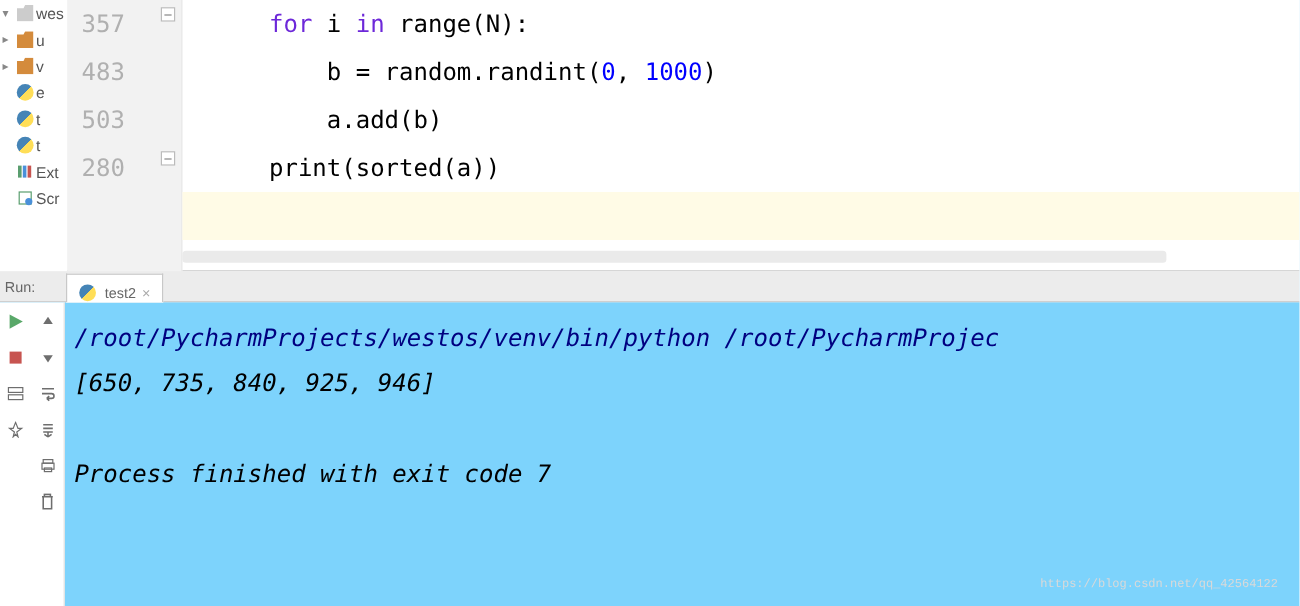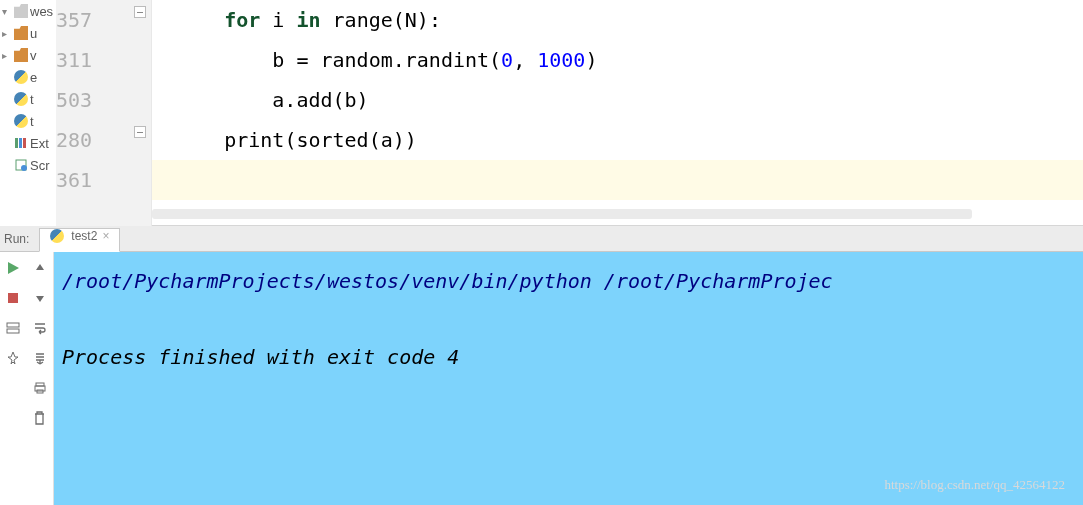--- a/index.html
+++ b/index.html
@@ -5,45 +5,45 @@
   * { box-sizing: border-box; margin: 0; padding: 0; }
   html, body { width: 1083px; height: 505px; font-family: "DejaVu Sans Mono", Menlo, Consolas, monospace; background: #fff; overflow: hidden; }
   .top-pane { position: relative; height: 226px; width: 100%; background: #fff; border-bottom: 1px solid #d6d6d6; }
   .project-tree { position: absolute; left: 0; top: 0; width: 56px; height: 226px; font-family: sans-serif; font-size: 13px; color: #555; background: #fff; overflow: hidden; }
   .tree-row { display: flex; align-items: center; height: 22px; white-space: nowrap; padding-left: 2px; }
   .tree-arrow { width: 10px; color: #888; font-size: 10px; margin-right: 2px; display:inline-block; }
   .tree-icon { width: 14px; height: 14px; margin-right: 2px; display:inline-block; }
   .folder-gray { background: #ccc; clip-path: polygon(0 20%,40% 20%,50% 0,100% 0,100% 100%,0 100%); }
   .folder-orange { background: #d48b3c; clip-path: polygon(0 20%,40% 20%,50% 0,100% 0,100% 100%,0 100%); }
   .pyfile-icon { background: linear-gradient(135deg,#4584b6 50%,#ffde57 50%); border-radius:50%; }
-  .gutter { position: absolute; left: 56px; top: 0; width: 74px; height: 226px; background: #f2f2f2; font-size: 20px; color: #b0b0b0; text-align: left; padding-right: 14px; line-height: 40px; font-family: "DejaVu Sans Mono", monospace; }
+  .gutter { position: absolute; left: 56px; top: 0; width: 74px; height: 226px; background: #f2f2f2; font-size: 20px; color: #b0b0b0; text-align: center; padding-right: 14px; line-height: 40px; font-family: "DejaVu Sans Mono", monospace; }
   .gutter-row { height: 40px; }
   .fold-col { position:absolute; left:130px; top:0; width:22px; height:226px; background:#f2f2f2; border-right:1px solid #e8e8e8; }
   .fold-end { position:absolute; left:4px; width:12px; height:12px; border:1px solid #bbb; background:#fff; }
   .fold-end::after { content:""; position:absolute; left:2px; top:5px; width:6px; height:1px; background:#888; }
   .code-area { position: absolute; left: 152px; top: 0; right: 0; height: 226px; font-size: 20px; line-height: 40px; color: #000; white-space: pre; }
   .code-line { height: 40px; padding-left: 24px; }
-  .kw { color: #14532d; font-weight: bold; }
+  .kw { color: #6d28d9; font-weight: normal; }
   .num { color: #0000ff; }
   .yellow-line { background: #fffbe6; }
   .hscroll { position:absolute; left:152px; bottom:6px; height:10px; width:820px; background:#eaeaea; border-radius:3px; }
-  .run-bar { height: 26px; width: 100%; background: #ececec; border-bottom: 1px solid #c8c8c8; display:flex; align-items:center; font-family: sans-serif; font-size: 12px; color:#666; }
+  .run-bar { height: 26px; width: 100%; background: #ececec; border-bottom: 1px solid #c8c8c8; display:flex; align-items:center; font-family: sans-serif; font-size: 12px; color:#666;gap:16px; }
   .run-label { padding: 0 10px 0 4px; }
-  .run-tab { height: 24px; display:flex; align-items:flex-start; padding: 0 10px; background:#fff; border:1px solid #c8c8c8; border-bottom:1px solid #fff; margin-top:2px; gap:5px; }
+  .run-tab { height: 24px; display:flex; align-items:flex-end; padding: 0 10px; background:#fff; border:1px solid #c8c8c8; border-bottom:1px solid #fff; margin-top:2px; gap:5px; }
   .run-tab-close { color:#aaa; cursor:pointer; }
   .bottom-pane { display:flex; height: 299px; width:100%; background:#7dd3fc;font-style:italic; }
   .run-toolbar { width: 54px; background:#fff; border-right:1px solid #e0e0e0; display:flex; }
   .toolbar-col { width: 27px; display:flex; flex-direction:column; align-items:center; padding-top:6px; gap:10px; }
   .tool-btn { width:20px; height:20px; display:flex; align-items:center; justify-content:center; color:#6e6e6e; cursor:pointer; }
   .tool-btn.play { color:#59a869; }
   .tool-btn svg { display:block; }
   .console { flex:1; padding: 10px 0 0 8px; font-size: 20px; line-height: 38px; color:#000080; white-space: pre; font-family: "DejaVu Sans Mono", monospace; overflow:hidden; }
   .c-black { color:#000; }
   .c-green { color:#008000; }
-  .watermark { position:absolute; right:18px; bottom:12px; font-family:Liberation Serif, serif; font-size:13px; color:#d9d9d9; pointer-events:none;margin-left:11px; }
+  .watermark { position:absolute; right:18px; bottom:12px; font-family:Liberation Mono, monospace; font-size:10px; color:#d9d9d9; pointer-events:none;margin-left:11px; }
 </style>
 </head>
 <body>
 
 <div class="top-pane">
 
   <div class="project-tree" id="project-tree">
       <div class="tree-row">
         <span class="tree-arrow">▾</span>
         <span class="tree-icon folder-gray"></span>
@@ -88,24 +88,23 @@
         <span class="tree-icon"><svg width="14" height="14">
             <rect x="2" y="2" width="10" height="10" fill="none" stroke="#5a9e6f"></rect>
             <circle cx="10" cy="10" r="3" fill="#4a90d9"></circle>
           </svg></span>
         <span>Scr</span>
       </div>
     </div>
 
   <div class="gutter" id="gutter">
       <div class="gutter-row">357</div>
-      <div class="gutter-row">311</div>
+      <div class="gutter-row">483</div>
       <div class="gutter-row">503</div>
       <div class="gutter-row">280</div>
-      <div class="gutter-row">361</div>
     </div>
 
   <div class="fold-col">
     <div class="fold-end" style="top:6px"></div>
     <div class="fold-end" style="top:126px"></div>
   </div>
 
   <div class="code-area" id="code-area"><div class="code-line"><span>    </span><span class="kw">for</span><span> i </span><span class="kw">in</span><span> range(N):</span></div><div class="code-line"><span>        </span><span>b = random.randint(</span><span class="num">0</span><span>, </span><span class="num">1000</span><span>)</span></div><div class="code-line"><span>        </span><span>a.add(b)</span></div><div class="code-line"><span>    </span><span>print(sorted(a))</span></div><div class="code-line yellow-line"><span></span></div></div>
 
   <div class="hscroll"></div>
@@ -173,16 +172,16 @@
             <rect x="4" y="9" width="6" height="3" fill="none" stroke="currentColor"></rect>
           </svg>
       </span>
       <span class="tool-btn">
         <svg width="13" height="14" viewBox="0 0 13 14">
             <path d="M2 3 H11 M4 3 V1 H9 V3 M3 3 V13 H10 V3" fill="none" stroke="currentColor" stroke-width="1.3"></path>
           </svg>
       </span>
     </div>
   </div>
-  <div class="console" id="console"><div><span>/root/PycharmProjects/westos/venv/bin/python /root/PycharmProjec</span></div><div>&nbsp;</div><div><span class="c-black">Process finished with exit code 4</span></div></div>
+  <div class="console" id="console"><div><span>/root/PycharmProjects/westos/venv/bin/python /root/PycharmProjec</span></div><div><span class="c-black">[650, 735, 840, 925, 946]</span></div><div>&nbsp;</div><div><span class="c-black">Process finished with exit code 7</span></div></div>
 </div>
 
 <div class="watermark">https://blog.csdn.net/qq_42564122</div>
 
 </body></html>

